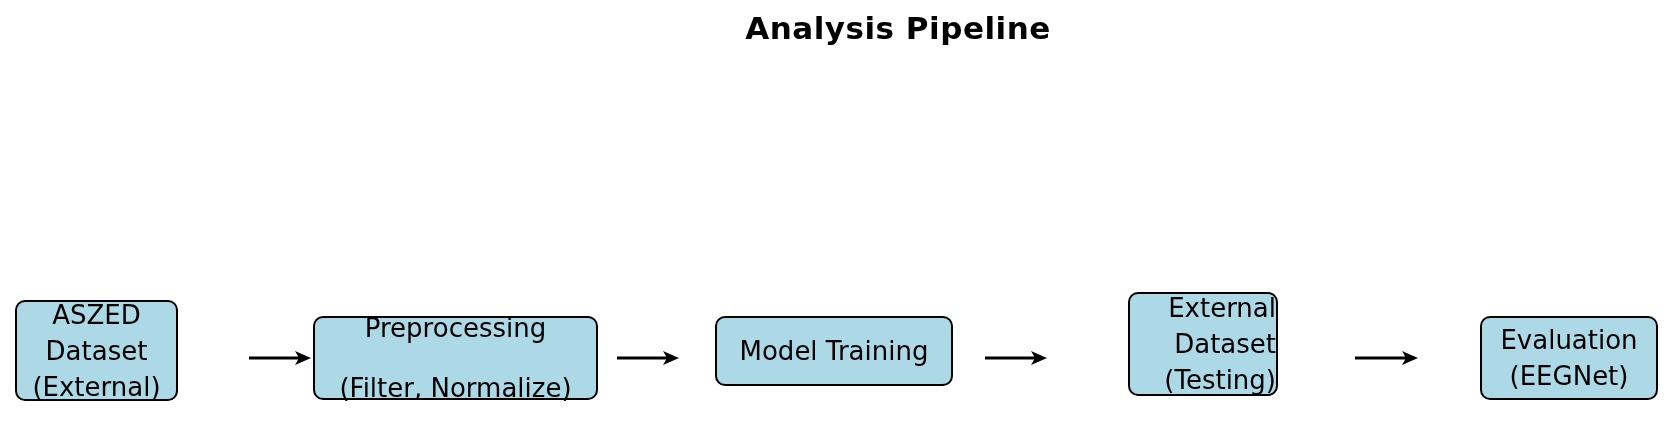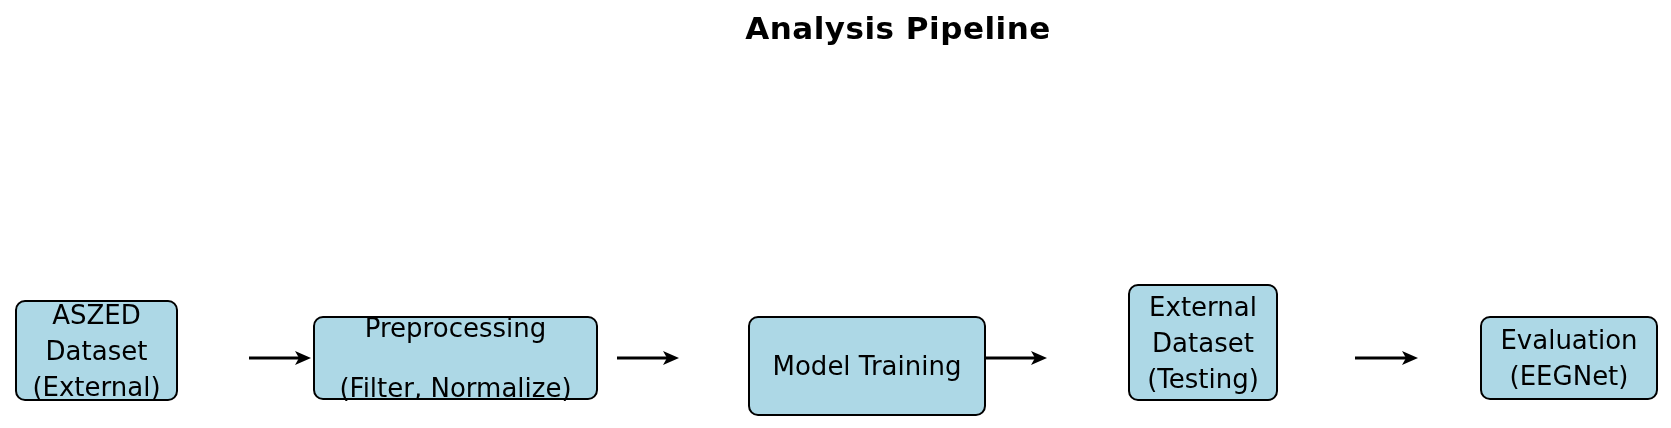--- a/index.html
+++ b/index.html
@@ -78,24 +78,24 @@
   <div id="nodes-layer">
       <div class="node" style="left: 15px; top: 300px; width: 163px; height: 101px;">
         <div class="node-line">ASZED</div>
         <div class="node-line">Dataset</div>
         <div class="node-line">(External)</div>
       </div>
       <div class="node" style="left: 313px; top: 316px; width: 285px; height: 84px; gap: 24px;">
         <div class="node-line">Preprocessing</div>
         <div class="node-line">(Filter, Normalize)</div>
       </div>
-      <div class="node" style="left: 748px; top: 316px; width: 238px; height: 100px;">
+      <div class="node" style="left: 715px; top: 316px; width: 238px; height: 70px;">
         <div class="node-line">Model Training</div>
       </div>
-      <div class="node" style="left: 1128px; top: 284px; width: 150px; height: 117px;">
+      <div class="node" style="left: 1128px; top: 292px; width: 150px; height: 104px; align-items: flex-end;">
         <div class="node-line">External</div>
         <div class="node-line">Dataset</div>
         <div class="node-line">(Testing)</div>
       </div>
       <div class="node" style="left: 1480px; top: 316px; width: 178px; height: 84px; align-items: center;">
         <div class="node-line">Evaluation</div>
         <div class="node-line">(EEGNet)</div>
       </div>
     </div>
 </div>

